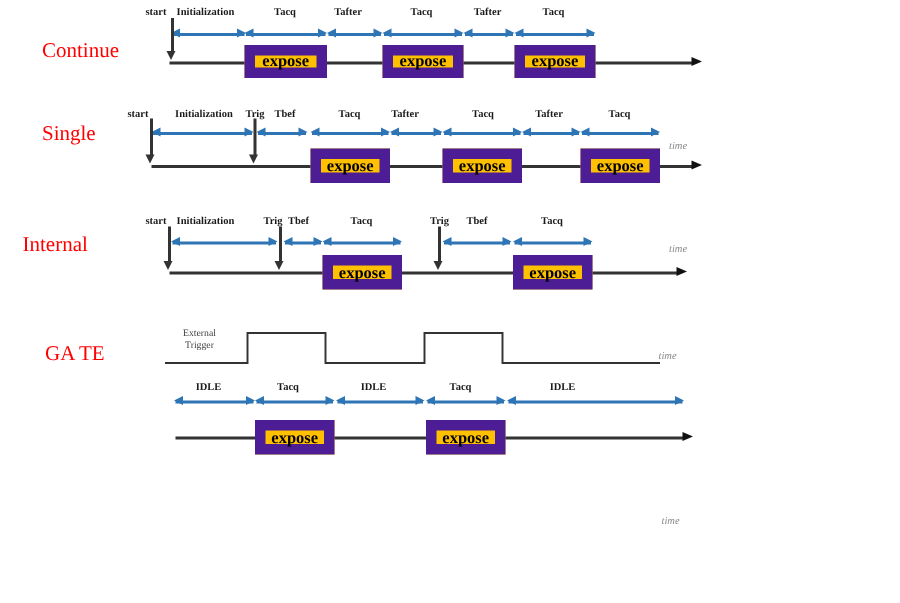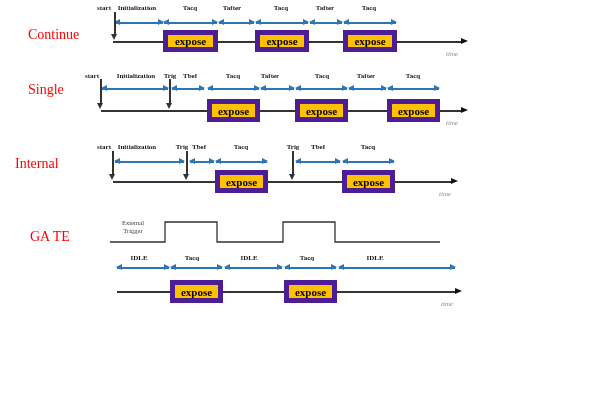--- a/index.html
+++ b/index.html
@@ -33,27 +33,28 @@
     border-top:6px solid var(--line-dark, #333);
   }
   .timeline { position:absolute; height:1.5px; background:var(--line-dark, #333); }
   .timeline::after {
     content:""; position:absolute; right:-6px; top:-2.9px; width:0; height:0;
     border-top:3.5px solid transparent; border-bottom:3.5px solid transparent;
     border-left:7px solid #111;
   }
   .expose {
     position:absolute; box-sizing:border-box;
-    background:var(--expose-fill, #ffc000); border:5px solid #4c1d95;
+    background:var(--expose-fill, #ffc000); border:7px solid #4c1d95;
     display:flex; align-items:center; justify-content:center;
     font:bold 11px "Liberation Serif", serif; color:#000;
   }
   .timelbl {
     position:absolute; font:italic 7px "Liberation Serif", serif; color:#8a8a8a;
     white-space:nowrap;
+    margin-top:43px;
   }
   .exttrig {
     position:absolute; transform:translateX(-50%); text-align:center;
     font:6.5px "Liberation Serif", serif; color:#3f3f3f; line-height:7.5px;
     white-space:nowrap;
   }
   .wave { position:absolute; }
 </style>
 </head>
 <body>

